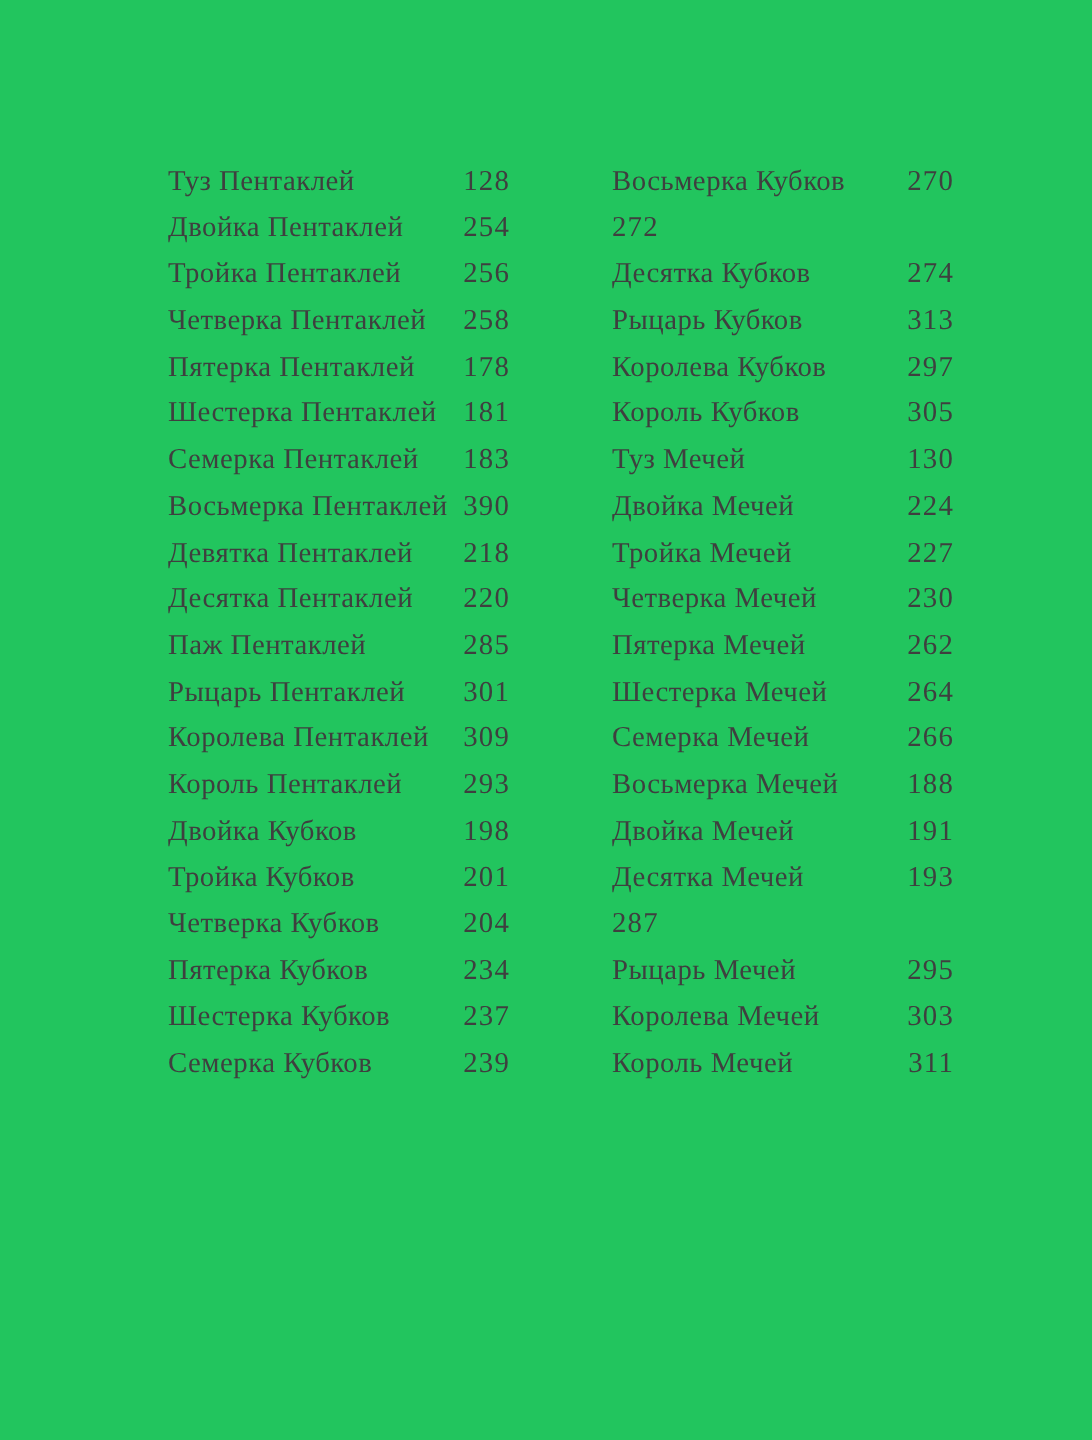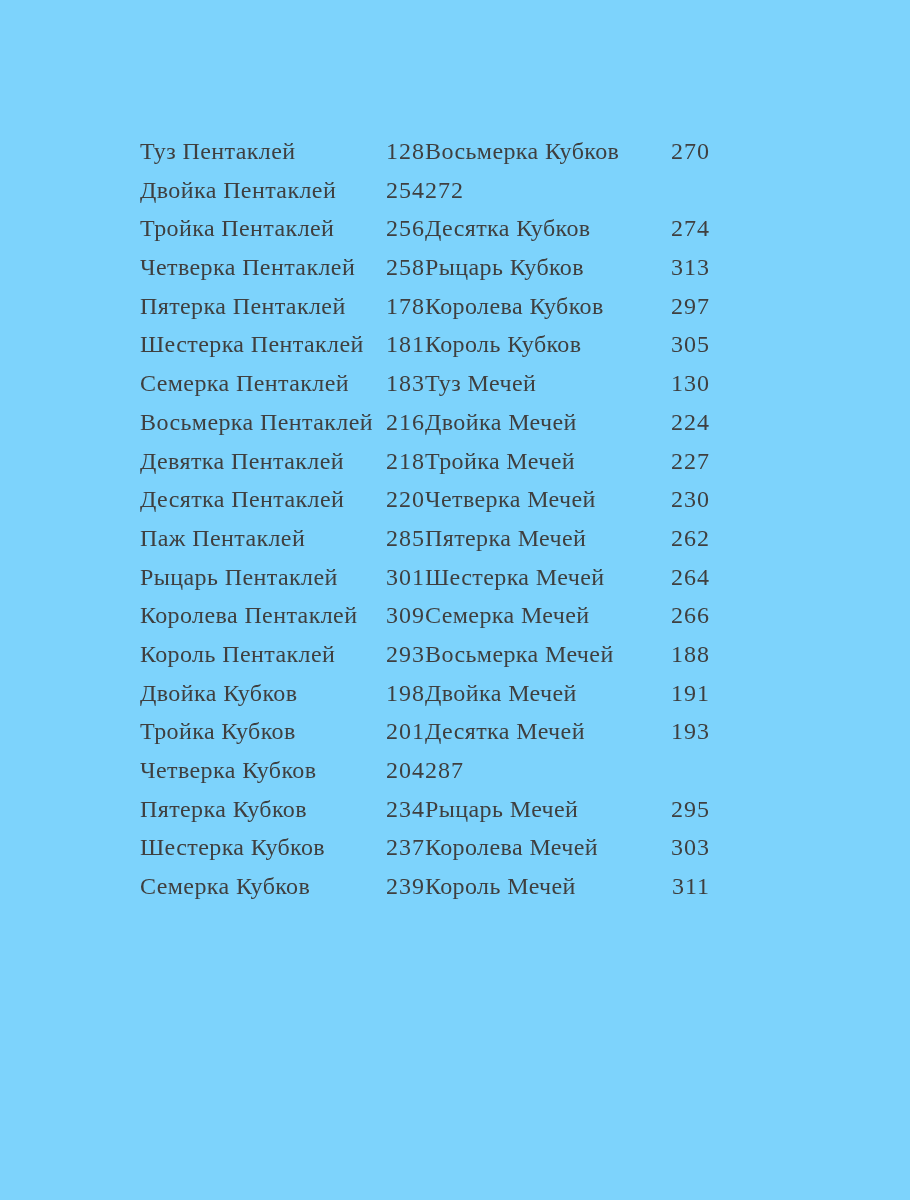--- a/index.html
+++ b/index.html
@@ -4,35 +4,36 @@
 <style>
   html, body {
     margin: 0;
     padding: 0;
     background: #ffffff;
   }
   .page {
     position: relative;
     width: 910px;
     height: 1200px;
-    background: #7dd3fc;
+    background: #22c55e;
     overflow: hidden;
     font-family: "Liberation Serif", "DejaVu Serif", serif;
   }
   .toc {
     position: absolute;
     top: 132px;
     left: 140px;
     width: 655px;
     display: flex;
   }
   .toc-col {
     width: 285px;
   }
   .toc-col + .toc-col {
+    margin-left: 85px;
   }
   .toc-row {
     display: flex;
     justify-content: space-between;
     align-items: baseline;
     height: 38.7px;
     line-height: 38.7px;
   }
   .toc-label {
     font-size: 24px;
@@ -75,21 +76,21 @@
         <div class="toc-row">
           <span class="toc-label">Шестерка Пентаклей</span>
           <span class="toc-page">181</span>
         </div>
         <div class="toc-row">
           <span class="toc-label">Семерка Пентаклей</span>
           <span class="toc-page">183</span>
         </div>
         <div class="toc-row">
           <span class="toc-label">Восьмерка Пентаклей</span>
-          <span class="toc-page">216</span>
+          <span class="toc-page">390</span>
         </div>
         <div class="toc-row">
           <span class="toc-label">Девятка Пентаклей</span>
           <span class="toc-page">218</span>
         </div>
         <div class="toc-row">
           <span class="toc-label">Десятка Пентаклей</span>
           <span class="toc-page">220</span>
         </div>
         <div class="toc-row">

